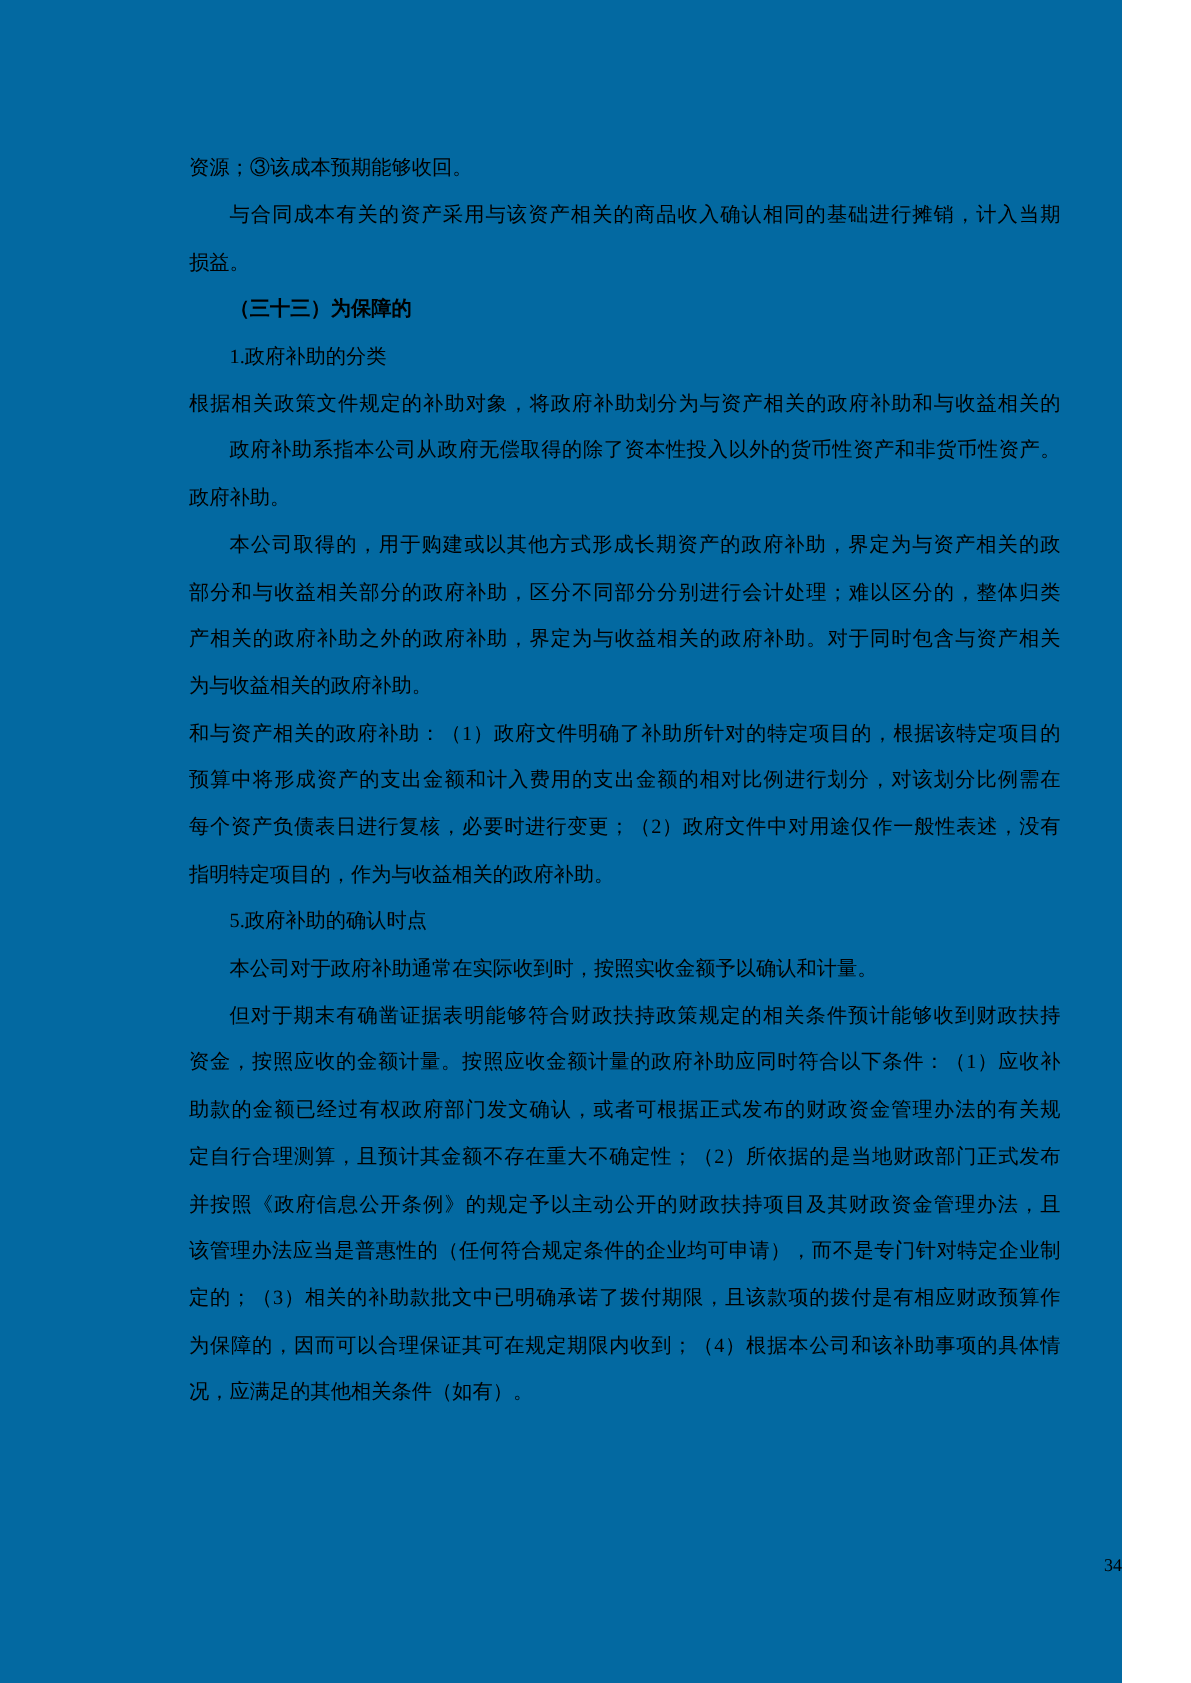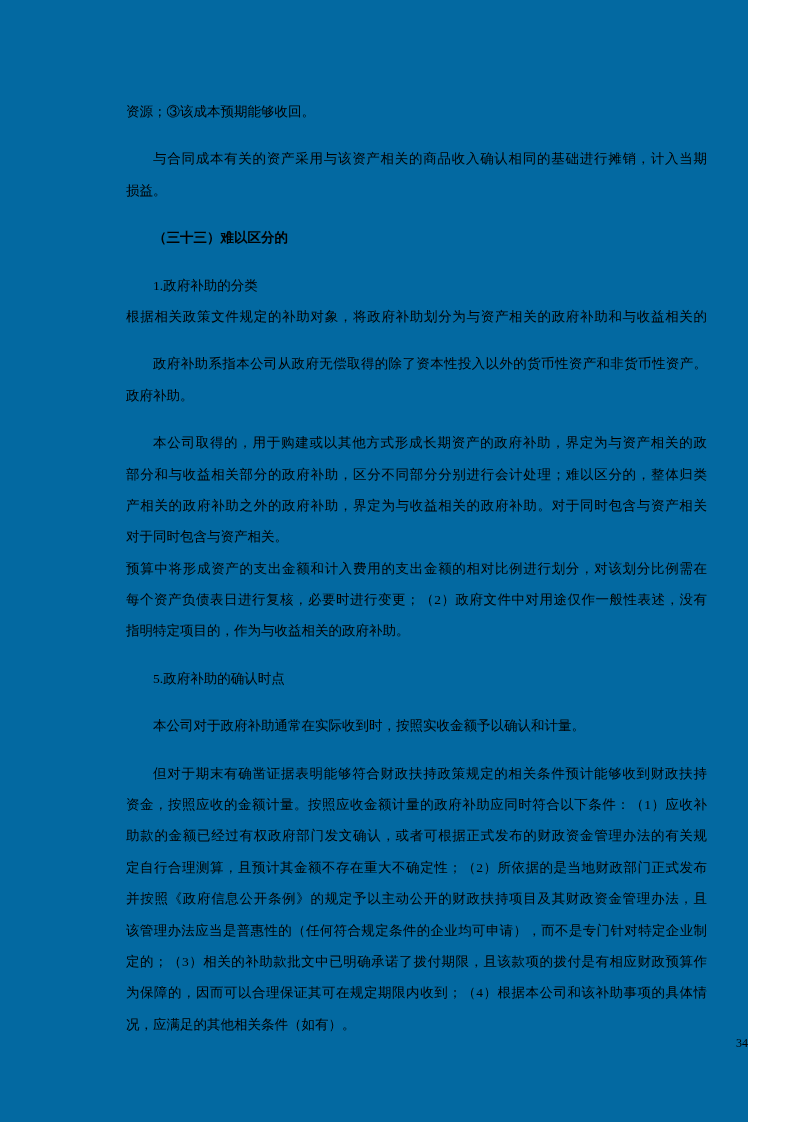--- a/index.html
+++ b/index.html
@@ -30,21 +30,20 @@
     overflow: hidden;
     color: #000000;
   }
   .fill {
     text-align: justify;
     text-align-last: justify;
     text-justify: inter-character;
   }
   .indent {
     text-indent: 2em;
-    margin-top: 16px;
   }
   .heading {
     font-weight: 700;
   }
   .footer {
     position: absolute;
     left: 0;
     right: 0;
     top: 1036px;
     text-align: right;
@@ -54,29 +53,30 @@
   }
 </style>
 </head>
 <body>
 
 <div class="page">
   <div class="text-column">
       <div class="line">资源；③该成本预期能够收回。</div>
       <div class="line fill indent">与合同成本有关的资产采用与该资产相关的商品收入确认相同的基础进行摊销，计入当期</div>
       <div class="line">损益。</div>
-      <div class="line heading indent">（三十三）难以区分的</div>
+      <div class="line heading indent">（三十三）为保障的</div>
       <div class="line indent">1.政府补助的分类</div>
       <div class="line fill">根据相关政策文件规定的补助对象，将政府补助划分为与资产相关的政府补助和与收益相关的</div>
       <div class="line fill indent">政府补助系指本公司从政府无偿取得的除了资本性投入以外的货币性资产和非货币性资产。</div>
       <div class="line">政府补助。</div>
       <div class="line fill indent">本公司取得的，用于购建或以其他方式形成长期资产的政府补助，界定为与资产相关的政</div>
       <div class="line fill">部分和与收益相关部分的政府补助，区分不同部分分别进行会计处理；难以区分的，整体归类</div>
       <div class="line fill">产相关的政府补助之外的政府补助，界定为与收益相关的政府补助。对于同时包含与资产相关</div>
-      <div class="line">对于同时包含与资产相关。</div>
+      <div class="line">为与收益相关的政府补助。</div>
+      <div class="line fill">和与资产相关的政府补助：（1）政府文件明确了补助所针对的特定项目的，根据该特定项目的</div>
       <div class="line fill">预算中将形成资产的支出金额和计入费用的支出金额的相对比例进行划分，对该划分比例需在</div>
       <div class="line fill">每个资产负债表日进行复核，必要时进行变更；（2）政府文件中对用途仅作一般性表述，没有</div>
       <div class="line">指明特定项目的，作为与收益相关的政府补助。</div>
       <div class="line indent">5.政府补助的确认时点</div>
       <div class="line indent">本公司对于政府补助通常在实际收到时，按照实收金额予以确认和计量。</div>
       <div class="line fill indent">但对于期末有确凿证据表明能够符合财政扶持政策规定的相关条件预计能够收到财政扶持</div>
       <div class="line fill">资金，按照应收的金额计量。按照应收金额计量的政府补助应同时符合以下条件：（1）应收补</div>
       <div class="line fill">助款的金额已经过有权政府部门发文确认，或者可根据正式发布的财政资金管理办法的有关规</div>
       <div class="line fill">定自行合理测算，且预计其金额不存在重大不确定性；（2）所依据的是当地财政部门正式发布</div>
       <div class="line fill">并按照《政府信息公开条例》的规定予以主动公开的财政扶持项目及其财政资金管理办法，且</div>

